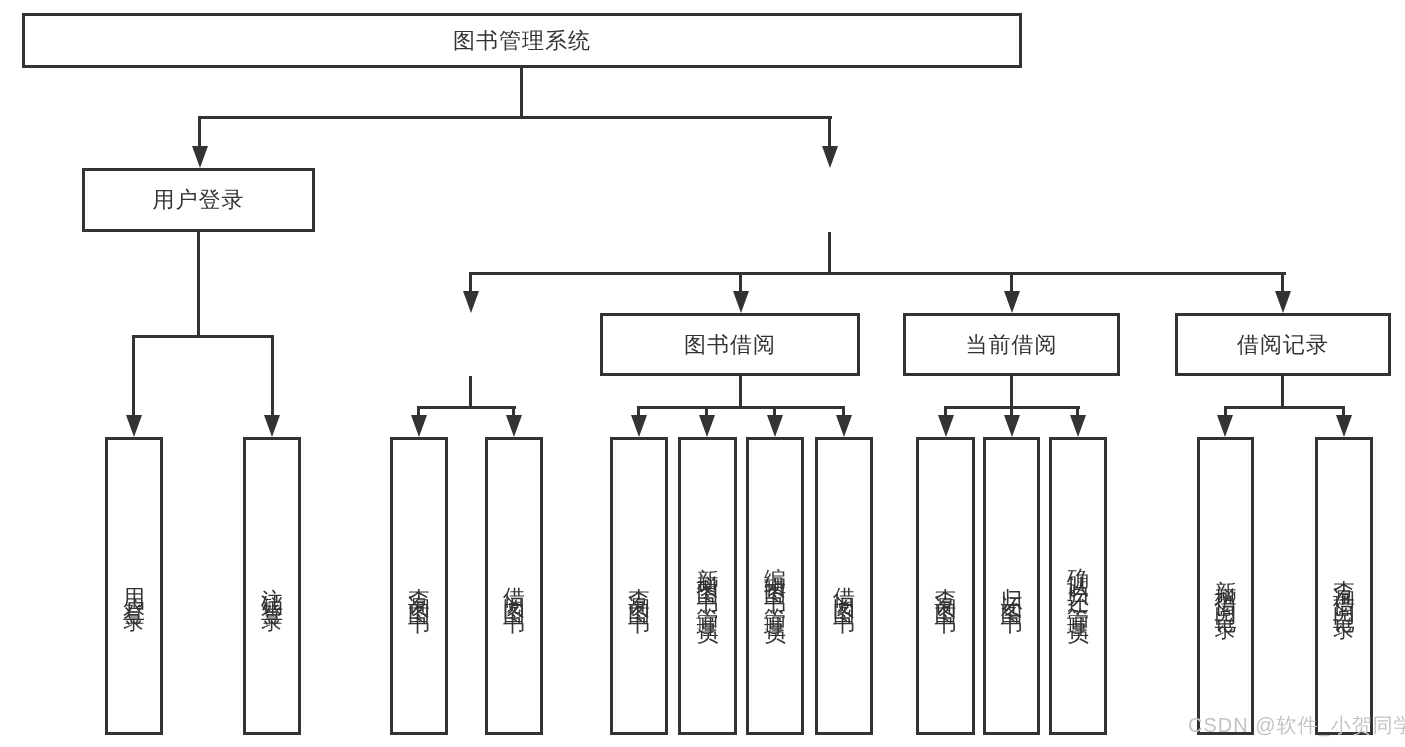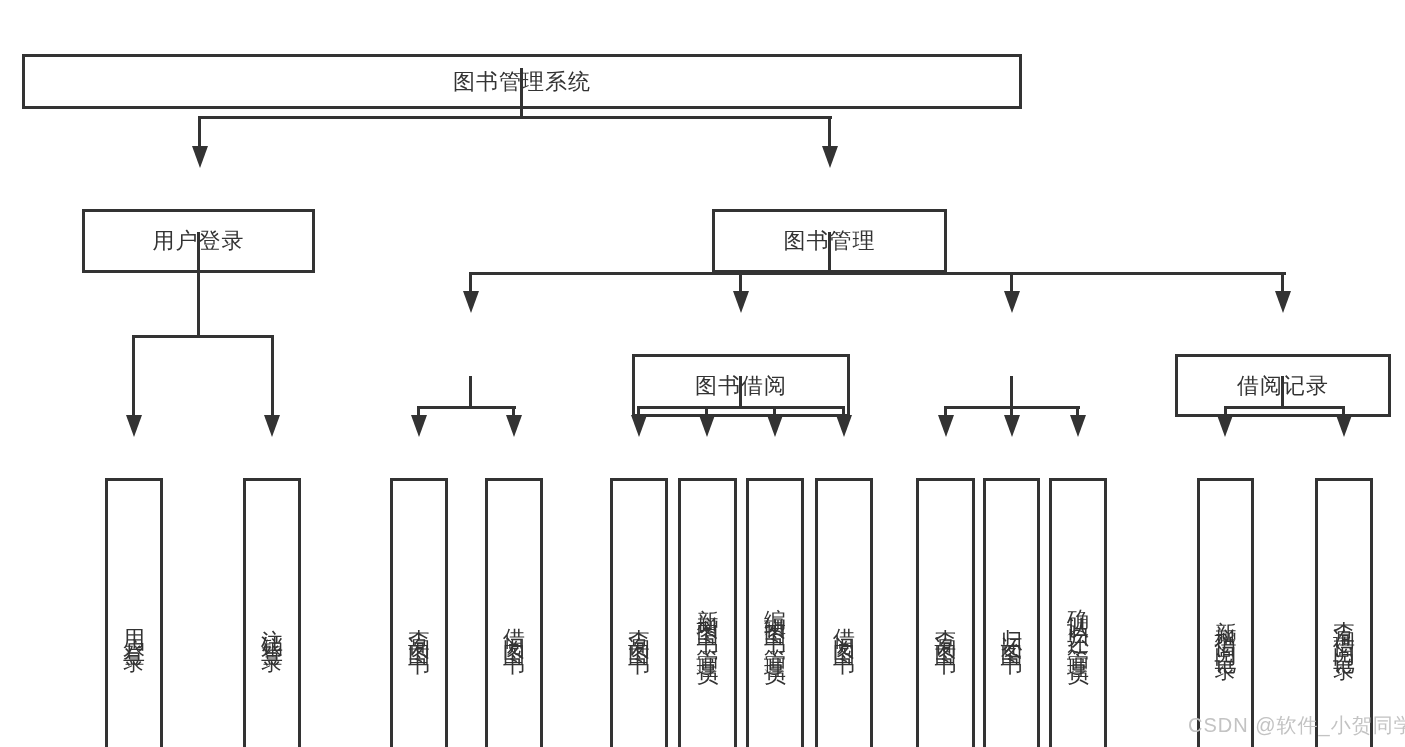--- a/index.html
+++ b/index.html
@@ -2,21 +2,21 @@
 <html><head>
 <meta charset="utf-8">
 <style>
   html,body{margin:0;padding:0;background:#ffffff;}
   .canvas{
     position:relative;width:1405px;height:747px;background:#ffffff;overflow:hidden;
     font-family:"Liberation Sans","DejaVu Sans",sans-serif;color:#333333;
   }
   .box{
     position:absolute;box-sizing:border-box;border:3px solid #333333;background:#ffffff;
-    display:flex;align-items:center;justify-content:center;text-align:center;margin-top:41px;
+    display:flex;align-items:center;justify-content:center;text-align:center;
   }
   .box.h{font-size:22px;letter-spacing:1px;}
   .box.v{
     font-size:22px;letter-spacing:8px;
     writing-mode:vertical-rl;text-orientation:mixed;
   }
   .ln{position:absolute;background:#333333;}
   .ah{
     position:absolute;width:0;height:0;
     border-left:8px solid transparent;border-right:8px solid transparent;
@@ -39,44 +39,44 @@
   <i class="ln" style="left:520px;top:68px;width:3px;height:51px"></i>
   <i class="ln" style="left:198px;top:116px;width:634px;height:3px"></i>
   <i class="ln" style="left:198px;top:116px;width:3px;height:34px"></i>
   <i class="ln" style="left:828px;top:116px;width:3px;height:34px"></i>
   <i class="ah" style="left:192px;top:146px"></i>
   <i class="ah" style="left:822px;top:146px"></i>
 
   <div class="box h" style="left:82px;top:168px;width:233px;height:64px">
     <span>用户登录</span>
   </div>
-  <div class="box h" style="left:712px;top:168px;width:235px;height:64px">
-    <span>图书管理</span>
-  </div>
 
   <i class="ln" style="left:197px;top:232px;width:3px;height:106px"></i>
   <i class="ln" style="left:132px;top:335px;width:142px;height:3px"></i>
   <i class="ln" style="left:132px;top:335px;width:3px;height:82px"></i>
   <i class="ln" style="left:271px;top:335px;width:3px;height:82px"></i>
   <i class="ah" style="left:126px;top:415px"></i>
   <i class="ah" style="left:264px;top:415px"></i>
 
   <i class="ln" style="left:828px;top:232px;width:3px;height:43px"></i>
   <i class="ln" style="left:469px;top:272px;width:817px;height:3px"></i>
   <i class="ln" style="left:469px;top:272px;width:3px;height:22px"></i>
   <i class="ln" style="left:739px;top:272px;width:3px;height:22px"></i>
   <i class="ln" style="left:1010px;top:272px;width:3px;height:22px"></i>
   <i class="ln" style="left:1281px;top:272px;width:3px;height:22px"></i>
   <i class="ah" style="left:463px;top:291px"></i>
   <i class="ah" style="left:733px;top:291px"></i>
   <i class="ah" style="left:1004px;top:291px"></i>
   <i class="ah" style="left:1275px;top:291px"></i>
 
-  <div class="box h" style="left:632px;top:313px;width:218px;height:63px">
+  <div class="box h" style="left:600px;top:313px;width:260px;height:63px">
     <span>图书借阅</span>
+  </div>
+  <div class="box h" style="left:903px;top:313px;width:217px;height:63px">
+    <span>当前借阅</span>
   </div>
   <div class="box h" style="left:1175px;top:313px;width:216px;height:63px">
     <span>借阅记录</span>
   </div>
 
   <i class="ln" style="left:469px;top:376px;width:3px;height:33px"></i>
   <i class="ln" style="left:417px;top:406px;width:99px;height:3px"></i>
   <i class="ln" style="left:417px;top:406px;width:3px;height:12px"></i>
   <i class="ln" style="left:512px;top:406px;width:3px;height:12px"></i>
   <i class="ah" style="left:411px;top:415px"></i>

